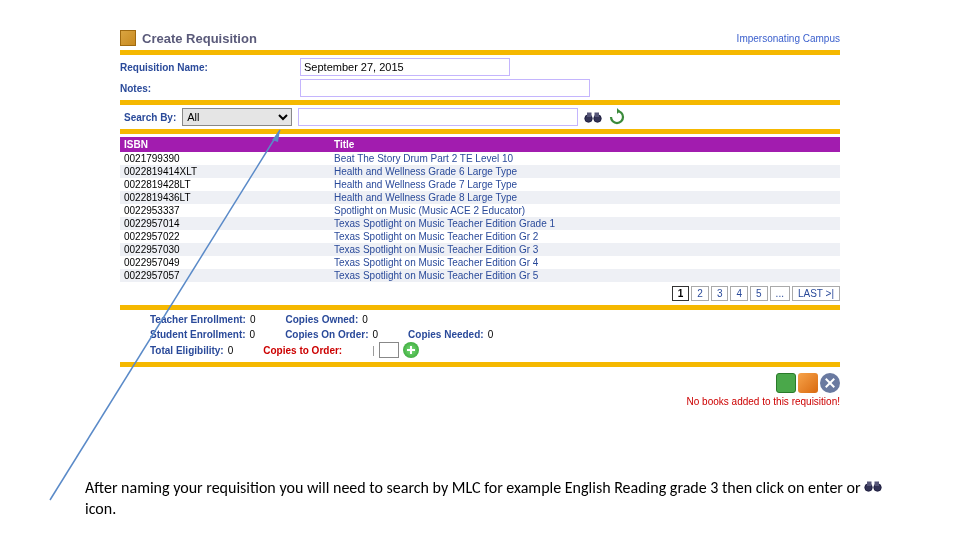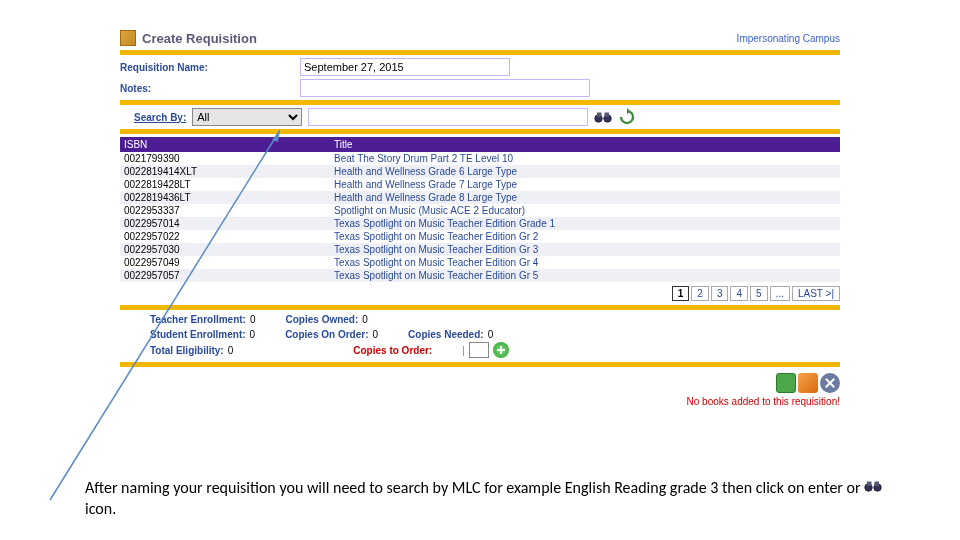--- a/index.html
+++ b/index.html
@@ -7,24 +7,24 @@
   .page { padding: 30px 120px 0 120px; position: relative; }
   .header-row { display: flex; align-items: center; gap: 6px; margin-bottom: 4px; }
   .pkg-icon { width: 16px; height: 16px; background: linear-gradient(135deg,#d9a441,#c88a20); border:1px solid #a06a10; }
   .title { font-size: 13px; font-weight: bold; color: #5a5a7a; }
   .impersonate { margin-left: auto; color: #3a5fcd; font-size: 10px; }
   .gold-bar { height: 5px; background: #f5b800; margin: 3px 0; }
   .form-row { display: flex; align-items: center; margin: 3px 0; }
   .form-label { color: #2a4a9a; font-weight: bold; text-align: left; width: 180px; padding-right: 8px; font-size:10px;}
   .text-input { border: 1px solid #c4b5fd; height: 18px; padding: 1px 3px; font-size: 11px; }
   .search-row { display:flex; align-items:center; gap:6px; margin:3px 0; }
-  .search-label { color:#2a4a9a; font-weight:bold; font-size:10px; margin-left:14px;text-decoration:underline; }
+  .search-label { color:#2a4a9a; font-weight:bold; font-size:10px; margin-left:4px; }
   select { border:1px solid #888; height:18px; font-size:11px; background:#e5e5e5; }
   .icon-btn { width:18px; height:18px; display:inline-flex; align-items:center; justify-content:center; cursor:pointer; }
-  .table-head { display:flex; background:#4c1d95; color:#fff; font-weight:normal; font-size:10px; padding:2px 4px; }
+  .table-head { display:flex; background:#a21caf; color:#fff; font-weight:bold; font-size:10px; padding:2px 4px; }
   .col-isbn { width:210px; }
   .col-title { flex:1; }
   .row { display:flex; font-size:10px; padding:1px 4px; }
   .row:nth-child(odd){ background:#fff; }
   .row:nth-child(even){ background:#eef0f5; }
   .row .col-title { color:#2a4a9a; }
   .pager { display:flex; justify-content:flex-end; gap:2px; margin:4px 0; font-size:10px; }
   .pg { border:1px solid #aaa; padding:1px 5px; color:#2a4a9a; cursor:pointer; background:#fff;}
   .pg.current { border:1px solid #333; font-weight:bold; color:#000; }
   .stats { display:flex; gap:30px; margin:4px 0 2px 30px; font-size:10px; }
@@ -157,21 +157,21 @@
     <span><span class="stat-label">Teacher Enrollment:</span><span>0</span></span>
     <span><span class="stat-label">Copies Owned:</span><span>0</span></span>
   </div>
   <div class="stats">
     <span><span class="stat-label">Student Enrollment:</span><span>0</span></span>
     <span><span class="stat-label">Copies On Order:</span><span>0</span></span>
     <span><span class="stat-label">Copies Needed:</span><span>0</span></span>
   </div>
   <div class="stats-row2">
     <span><span class="stat-label">Total Eligibility:</span><span>0</span></span>
-    <span style="margin-left:90px"><span class="copies-order-label">Copies to Order:</span></span>
+    <span style=""><span class="copies-order-label">Copies to Order:</span></span>
     <span style="display:flex;align-items:center;gap:4px;">
       <span style="color:#888">|</span>
       <input class="mini-input" style="">
       <span class="green-plus"></span>
     </span>
   </div>
 
   <div class="gold-bar"></div>
 
   <div class="action-icons">

